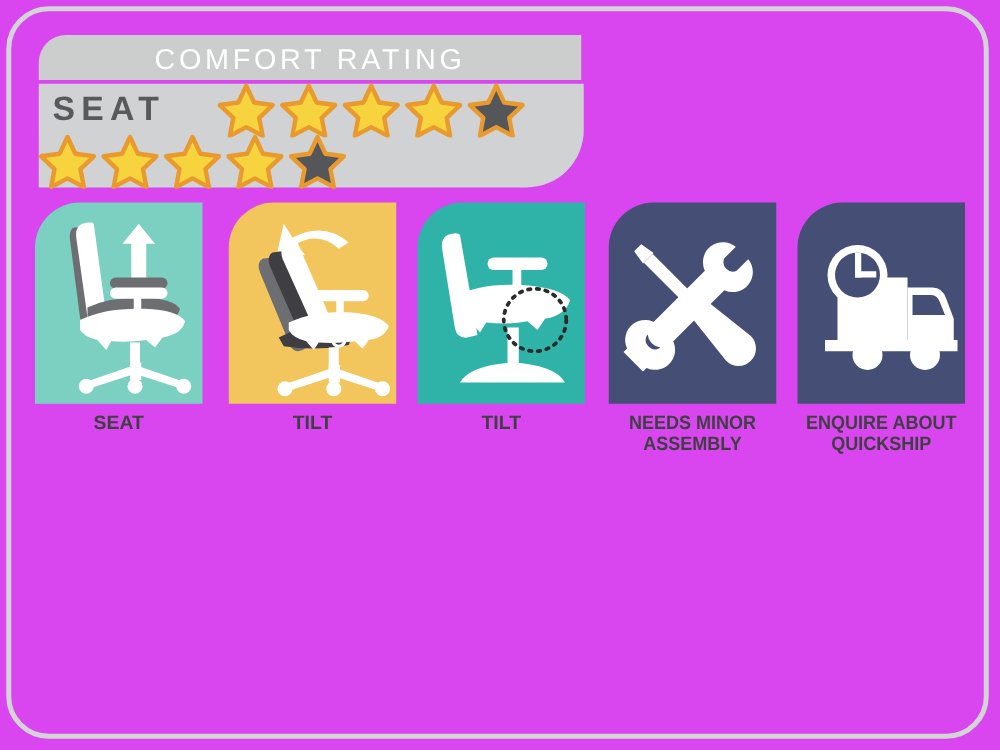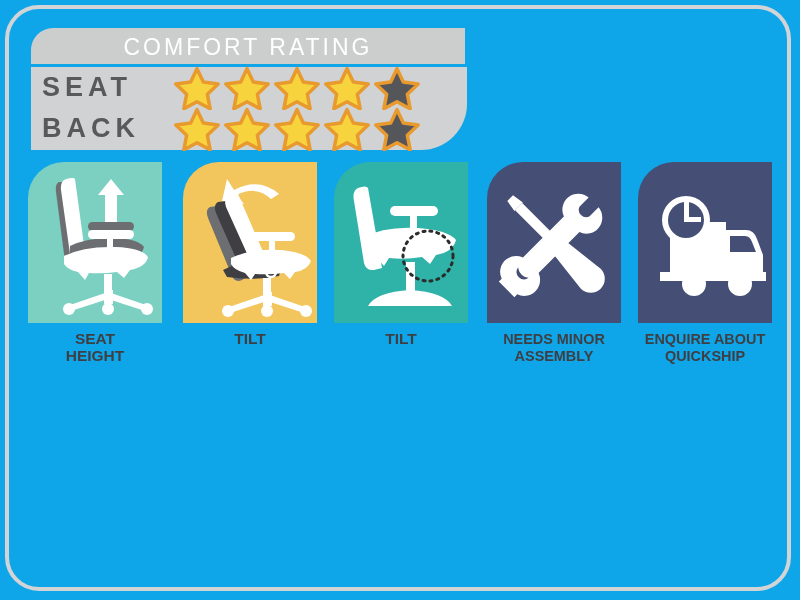--- a/index.html
+++ b/index.html
@@ -11,21 +11,21 @@
     width: 800px;
     height: 600px;
     font-family: "Liberation Sans", sans-serif;
     overflow: hidden;
   }
 
   #page {
     position: relative;
     width: 800px;
     height: 600px;
-    background: #0ea5e9;
+    background: #d946ef;
   }
 
   
   .frame {
     position: absolute;
     left: 5px;
     top: 5px;
     width: 786px;
     height: 586px;
     border: 4px solid #d2d4d6;
@@ -180,21 +180,20 @@
             <svg class="star" viewBox="0 0 52 50">
               <path d="M26 3 L33.2 18.2 L50 20.5 L37.8 32.1 L40.9 48.5 L26 40.6 L11.1 48.5 L14.2 32.1 L2 20.5 L18.8 18.2 Z" fill="#f7d33e" stroke="#e89a2e" stroke-width="4" stroke-linejoin="round"></path>
             </svg>
             <svg class="star" viewBox="0 0 52 50">
               <path d="M26 3 L33.2 18.2 L50 20.5 L37.8 32.1 L40.9 48.5 L26 40.6 L11.1 48.5 L14.2 32.1 L2 20.5 L18.8 18.2 Z" fill="#555659" stroke="#e89a2e" stroke-width="4" stroke-linejoin="round"></path>
             </svg>
           </div>
       </div>
 
       <div class="rating-row row-back">
-        <div class="row-label">BACK</div>
         <div class="stars" id="stars-back">
             <svg class="star" viewBox="0 0 52 50">
               <path d="M26 3 L33.2 18.2 L50 20.5 L37.8 32.1 L40.9 48.5 L26 40.6 L11.1 48.5 L14.2 32.1 L2 20.5 L18.8 18.2 Z" fill="#f7d33e" stroke="#e89a2e" stroke-width="4" stroke-linejoin="round"></path>
             </svg>
             <svg class="star" viewBox="0 0 52 50">
               <path d="M26 3 L33.2 18.2 L50 20.5 L37.8 32.1 L40.9 48.5 L26 40.6 L11.1 48.5 L14.2 32.1 L2 20.5 L18.8 18.2 Z" fill="#f7d33e" stroke="#e89a2e" stroke-width="4" stroke-linejoin="round"></path>
             </svg>
             <svg class="star" viewBox="0 0 52 50">
               <path d="M26 3 L33.2 18.2 L50 20.5 L37.8 32.1 L40.9 48.5 L26 40.6 L11.1 48.5 L14.2 32.1 L2 20.5 L18.8 18.2 Z" fill="#f7d33e" stroke="#e89a2e" stroke-width="4" stroke-linejoin="round"></path>
             </svg>
@@ -236,21 +235,20 @@
 
           <path d="M80 130 l38 13 -4 5 -34 -11 -34 11 -4 -5 z" fill="#ffffff"></path>
           <rect x="76" y="128" width="9" height="14" fill="#ffffff"></rect>
           <circle cx="41" cy="147" r="6" fill="#ffffff"></circle>
           <circle cx="80" cy="147" r="6" fill="#ffffff"></circle>
           <circle cx="119" cy="147" r="6" fill="#ffffff"></circle>
         </svg>
       </div>
       <div class="tile-label">
         <span>SEAT</span>
-        <span class="l2">HEIGHT</span>
       </div>
     </div>
 
     <div class="tile t2">
       <div class="tile-art" style="background:#f2c65c;">
         <svg width="134" height="161" viewBox="0 0 134 161">
 
           <path d="M96 32 q-20 -17 -45 -4 l-7 -11 -5 22 22 3 -7 -9 q19 -10 34 4 z" fill="#ffffff"></path>
 
           <path d="M27 45 q-5 3 -2 11 l24 58 q3 7 10 4 l5 -3 -30 -71 z" fill="#6d6e71"></path>

